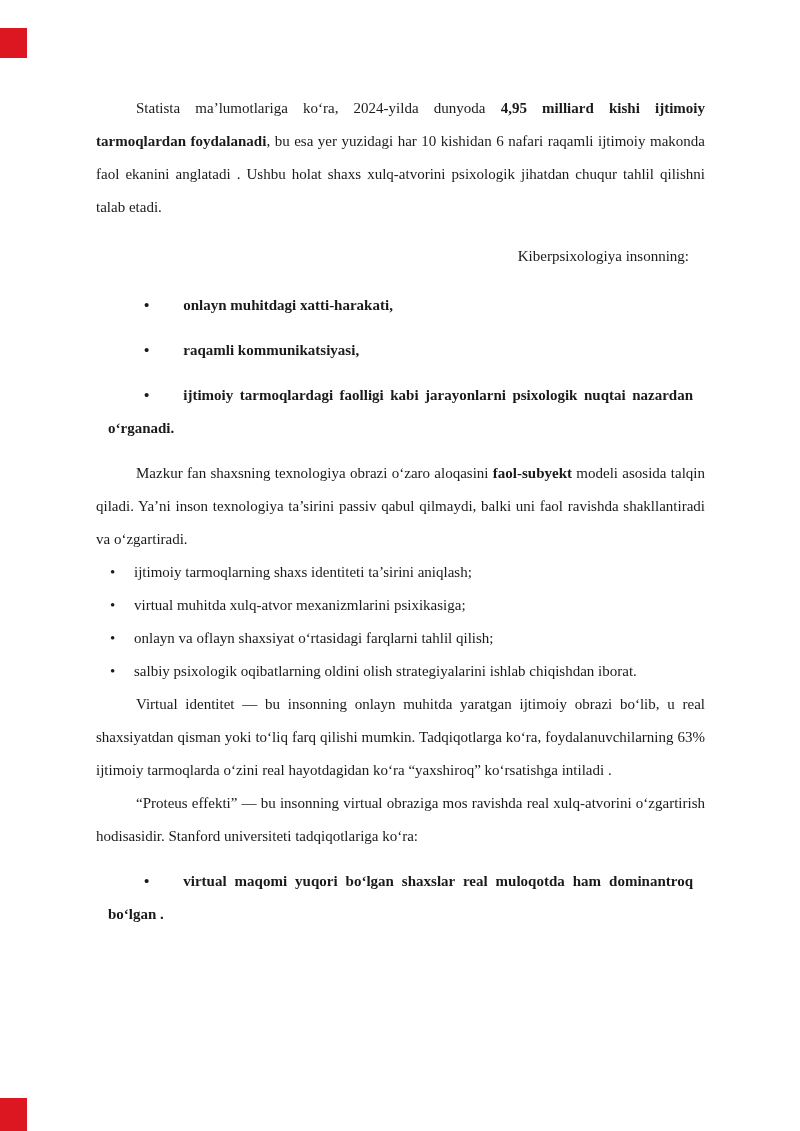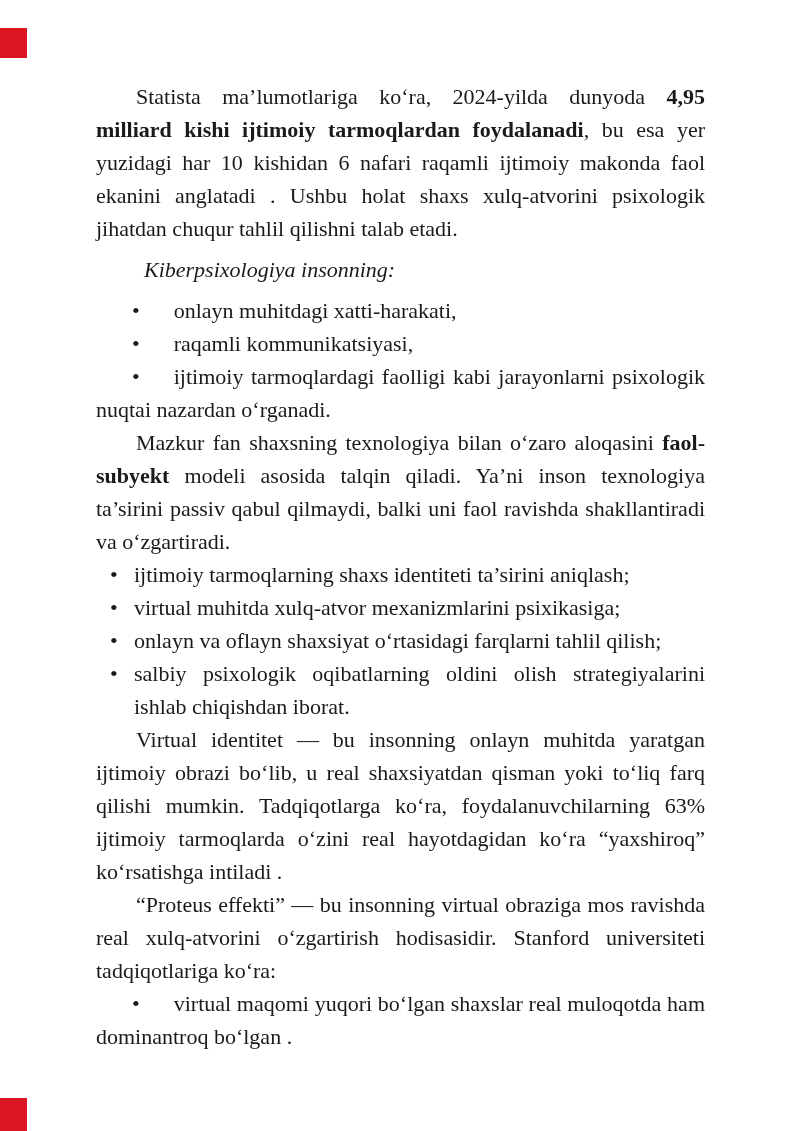--- a/index.html
+++ b/index.html
@@ -8,30 +8,30 @@
     background:#ffffff;
     font-family:"Liberation Serif", serif;
     color:#1a1a1a;
     overflow:hidden;
     position:relative;
   }
   .page {
     position:absolute; left:0; top:0; width:800px; height:1131px; background:#ffffff;
   }
   .doc {
-    position:absolute; left:96px; top:80px; width:609px;
-    font-size:22px; line-height:33px;
+    position:absolute; left:96px; top:92px; width:609px;
+    font-size:15px; line-height:33px;
     text-align:justify;
   }
   .para { text-indent:40px; margin:0; }
-  .para-heading { text-indent:40px; margin:8px; text-align:left;font-style:italic; }
+  .para-heading { text-indent:40px; margin:16px; text-align:right; }
   .para-heading-deep { text-indent:78px; margin:0; text-align:left; }
   b { font-weight:bold; }
   
-  .bp { text-indent:36px; margin:0; }
+  .bp { text-indent:36px; margin:12px;font-weight:bold; }
   .bp .tab { display:inline-block; width:34px; }
   .bullet { display:inline; }
   
   .lb { position:relative; padding-left:38px; text-indent:0; margin:0; }
   .lb-bullet { position:absolute; left:14px; top:0; }
   
   .red-mark { position:absolute; left:0; width:27px; }
   .red-mark.top { top:28px; height:30px; }
   .red-mark.bottom { top:1098px; height:33px; }
 </style>
@@ -46,21 +46,21 @@
   <div class="doc">
 
     <p class="para"><span>Statista ma’lumotlariga koʻra, 2024-yilda dunyoda </span><b>4,95 milliard kishi ijtimoiy tarmoqlardan foydalanadi</b><span>, bu esa yer yuzidagi har 10 kishidan 6 nafari raqamli ijtimoiy makonda faol ekanini anglatadi . Ushbu holat shaxs xulq-atvorini psixologik jihatdan chuqur tahlil qilishni talab etadi.</span></p>
 
     <p class="para-heading">Kiberpsixologiya insonning:</p>
 
     <div class="bp"><span class="bullet">•</span><span class="tab"></span><span>onlayn muhitdagi xatti-harakati,</span></div>
     <div class="bp"><span class="bullet">•</span><span class="tab"></span><span>raqamli kommunikatsiyasi,</span></div>
     <div class="bp"><span class="bullet">•</span><span class="tab"></span><span>ijtimoiy tarmoqlardagi faolligi kabi jarayonlarni psixologik nuqtai nazardan oʻrganadi.</span></div>
 
-    <p class="para"><span>Mazkur fan shaxsning texnologiya bilan oʻzaro aloqasini </span><b>faol-subyekt</b><span> modeli asosida talqin qiladi. Ya’ni inson texnologiya ta’sirini passiv qabul qilmaydi, balki uni faol ravishda shakllantiradi va oʻzgartiradi.</span></p>
+    <p class="para"><span>Mazkur fan shaxsning texnologiya obrazi oʻzaro aloqasini </span><b>faol-subyekt</b><span> modeli asosida talqin qiladi. Ya’ni inson texnologiya ta’sirini passiv qabul qilmaydi, balki uni faol ravishda shakllantiradi va oʻzgartiradi.</span></p>
 
 
     <div class="lb"><span class="lb-bullet">•</span><span>ijtimoiy tarmoqlarning shaxs identiteti ta’sirini aniqlash;</span></div>
     <div class="lb"><span class="lb-bullet">•</span><span>virtual muhitda xulq-atvor mexanizmlarini psixikasiga;</span></div>
     <div class="lb"><span class="lb-bullet">•</span><span>onlayn va oflayn shaxsiyat oʻrtasidagi farqlarni tahlil qilish;</span></div>
     <div class="lb"><span class="lb-bullet">•</span><span>salbiy psixologik oqibatlarning oldini olish strategiyalarini ishlab chiqishdan iborat.</span></div>
 
     <p class="para">Virtual identitet — bu insonning onlayn muhitda yaratgan ijtimoiy obrazi boʻlib, u real shaxsiyatdan qisman yoki toʻliq farq qilishi mumkin. Tadqiqotlarga koʻra, foydalanuvchilarning 63% ijtimoiy tarmoqlarda oʻzini real hayotdagidan koʻra “yaxshiroq” koʻrsatishga intiladi .</p>
 
     <p class="para">“Proteus effekti” — bu insonning virtual obraziga mos ravishda real xulq-atvorini oʻzgartirish hodisasidir. Stanford universiteti tadqiqotlariga koʻra:</p>

